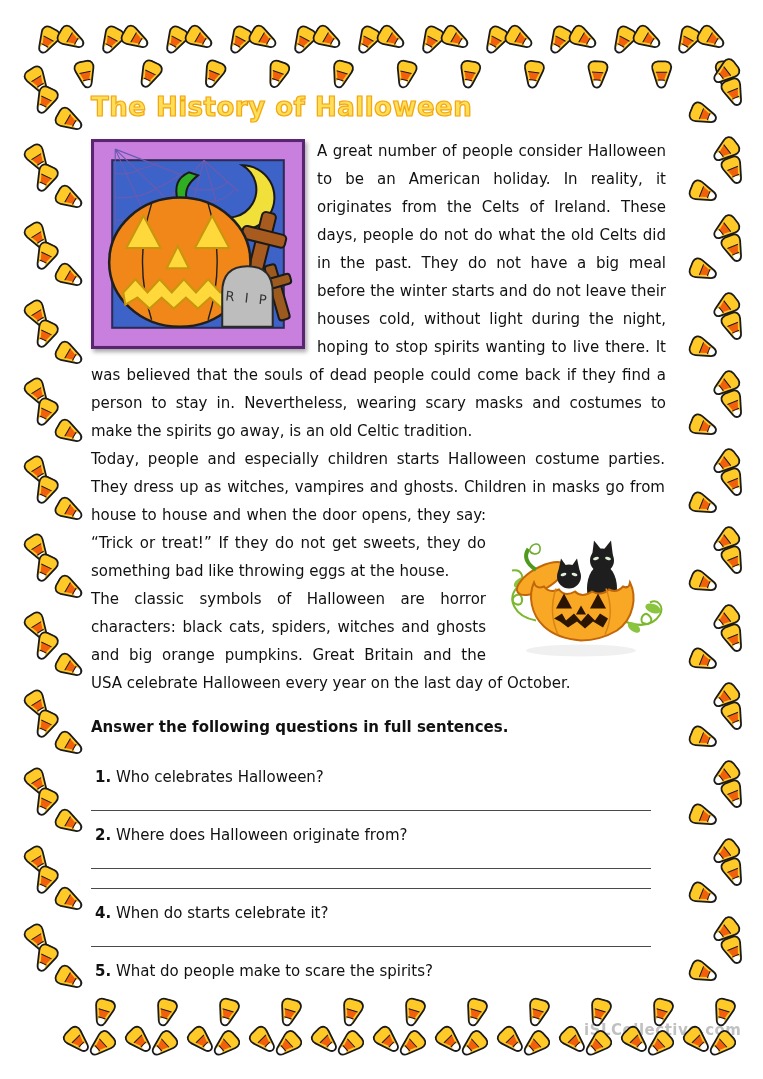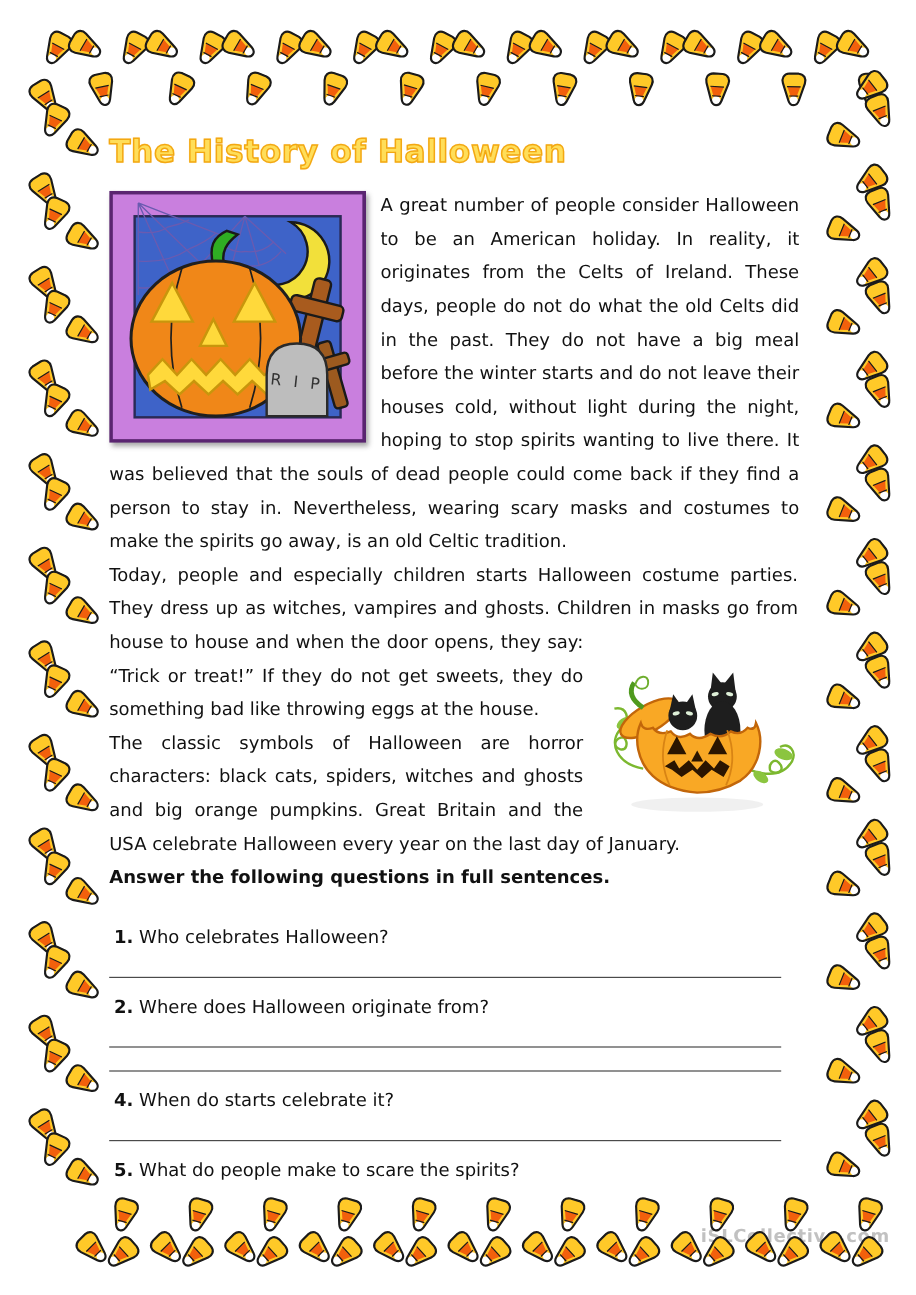--- a/index.html
+++ b/index.html
@@ -8,32 +8,32 @@
 
   
   #corn-layer{position:absolute;inset:0;z-index:2;pointer-events:none;}
   .corn{position:absolute;width:23px;height:29px;}
 
   
   .watermark{position:absolute;left:584px;top:1021px;z-index:1;
              font-size:15px;font-weight:bold;color:#8f8f8f;opacity:.55;letter-spacing:.5px;}
 
   
-  .content{position:absolute;left:91px;top:112px;width:575px;z-index:3;color:#111;}
+  .content{position:absolute;left:91px;top:92px;width:575px;z-index:3;color:#111;}
   h1.title{margin:0 0 15px 0;font-size:26px;font-weight:bold;letter-spacing:.5px;
            color:#FFDE59;-webkit-text-stroke:1.2px #F3A812;
            text-shadow:0 0 1px #F3A812;}
   .passage{font-size:15px;line-height:28px;text-align:justify;}
   .passage p{margin:0;}
   .img1{float:left;width:214px;height:210px;margin:2px 12px 6px 0;
         filter:drop-shadow(2px 3px 2px rgba(60,60,60,.45));}
   .float-spacer{float:right;width:1px;height:78px;}
   .img2{float:right;clear:right;width:170px;height:138px;margin:0 0 0 10px;}
 
-  .q-heading{clear:both;margin:0 0 22px 0;font-size:15px;font-weight:bold;line-height:28px;}
+  .q-heading{clear:both;margin:16px 0 22px 0;font-size:15px;font-weight:bold;line-height:28px;}
   .question{margin:10px 0 0 4px;font-size:15px;line-height:28px;}
   .question .q-num{font-weight:bold;}
   .answer-line{height:0;border-bottom:1.4px solid #4a4a4a;width:560px;margin:19px 0 9px 0;}
 </style>
 </head>
 <body>
 
 <svg width="0" height="0" style="position:absolute">
   <defs>
     <g id="corn-shape">
@@ -556,21 +556,21 @@
             <path d="M38 58 Q40 65 48 62 Q53 69 63 65 Q69 73 79 67 Q86 74 96 67 Q105 72 113 65 Q121 69 127 62 Q133 65 134 58
                      C141 72 138 94 121 106 Q104 116 85 116 Q61 114 48 102 C35 90 32 71 38 58 Z" fill="#F9A825" stroke="#C2660A" stroke-width="2"></path>
             <path d="M60 64 Q52 88 62 110 M110 64 Q119 88 109 110" stroke="#D88414" stroke-width="1.5" fill="none"></path>
             <polygon points="60,84 76,84 68,69" fill="#2b1500"></polygon>
             <polygon points="94,84 110,84 102,69" fill="#2b1500"></polygon>
             <polygon points="80,90 90,90 85,81" fill="#2b1500"></polygon>
             <polygon points="58,94 66,89 70,96 78,89 85,97 92,89 99,96 104,89 112,94 107,103 97,97 89,104 81,97 72,103 64,97" fill="#2b1500"></polygon>
           </g>
         </svg><span>Today, people and especially children starts Halloween costume parties. They dress up as witches, vampires and ghosts. Children in masks go from house to house and when the door opens, they say: “Trick or treat!” If they do not get sweets, they do something bad like throwing eggs at the house.</span></p>
 
-      <p><span>The classic symbols of Halloween are horror characters: black cats, spiders, witches and ghosts and big orange pumpkins. Great Britain and the USA celebrate Halloween every year on the last day of January.</span></p>
+      <p><span>The classic symbols of Halloween are horror characters: black cats, spiders, witches and ghosts and big orange pumpkins. Great Britain and the USA celebrate Halloween every year on the last day of October.</span></p>
     </div>
 
     <p class="q-heading">Answer the following questions in full sentences.</p>
 
     <div>
       <p class="question"><span class="q-num">1.</span> <span>Who celebrates Halloween?</span></p>
       <div class="answer-line"></div>
 
       <p class="question"><span class="q-num">2.</span> <span>Where does Halloween originate from?</span></p>
       <div class="answer-line"></div>

